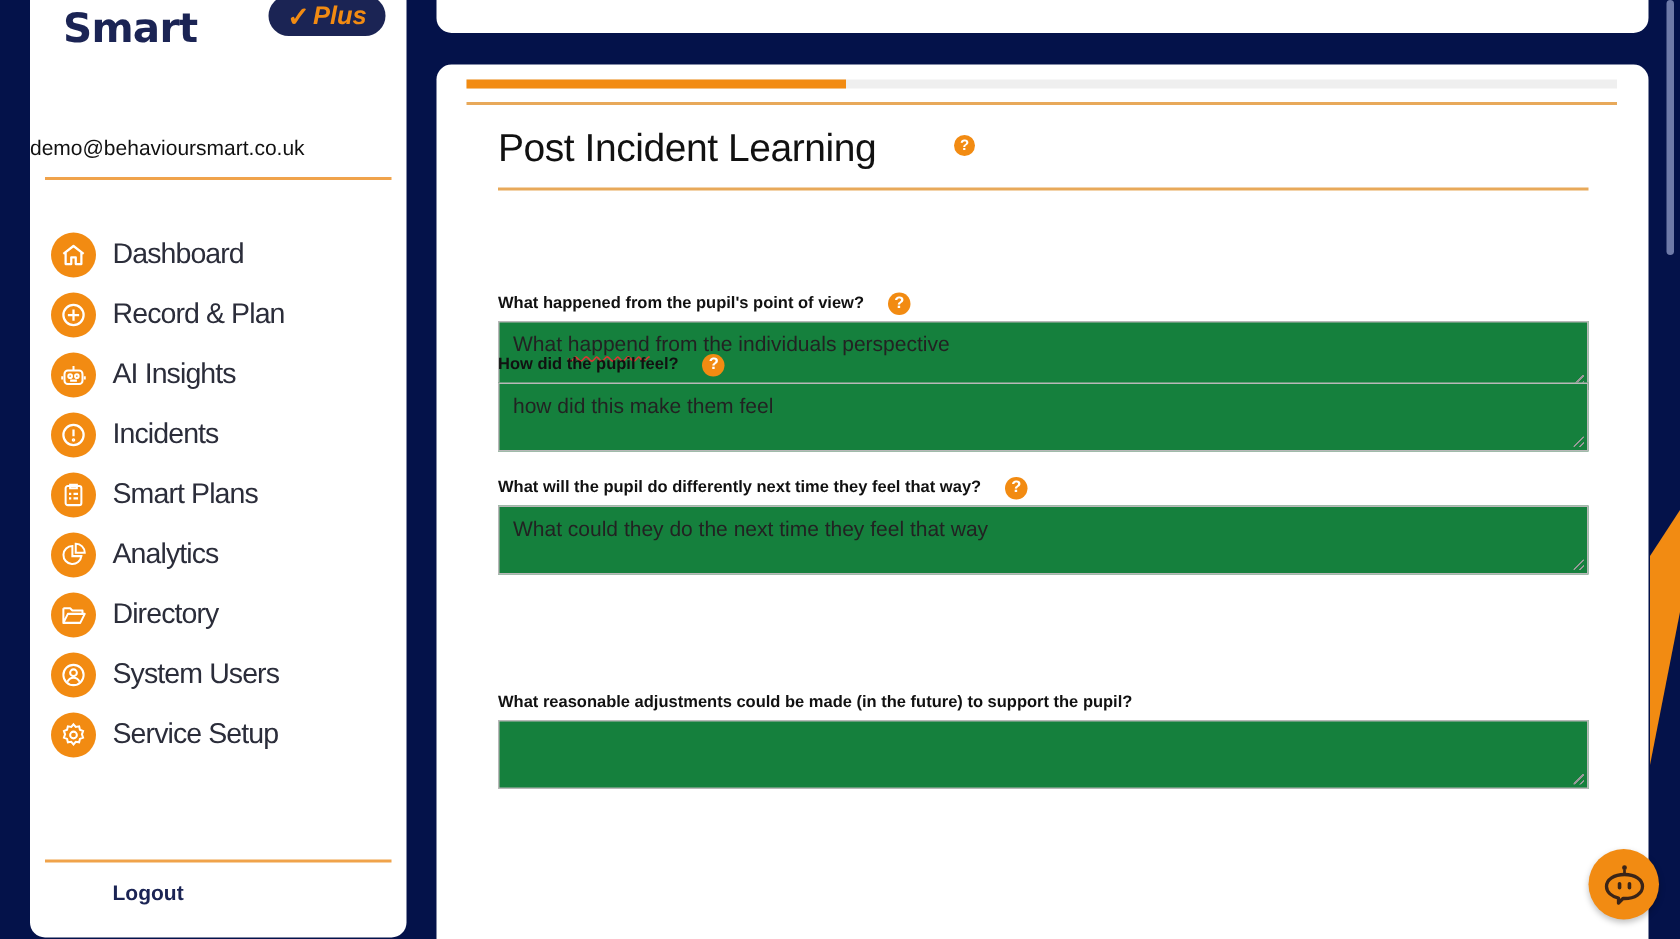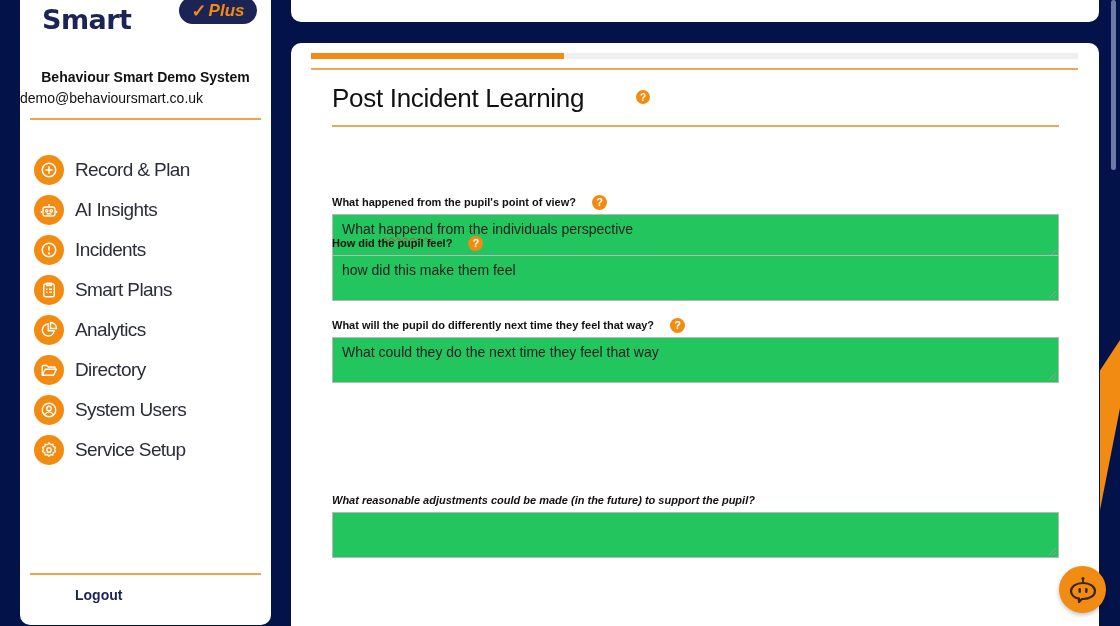--- a/index.html
+++ b/index.html
@@ -86,21 +86,21 @@
     .title-help { position: absolute; left: 345px; top: 47px; width: 14px; height: 14px; font-size: 10px; }
     .rule-title { position: absolute; left: 41px; top: 82px; width: 727px; height: 2px; background: #e8a95a; }
 
     .field { position: absolute; left: 41px; width: 727px; }
     .field-label {
       height: 18px; font-size: 11px; font-weight: 700; color: #111; display: flex; align-items: center;
     }
     .field-label .help-icon { margin-left: 16px; }
     .textarea {
       position: relative; width: 727px; height: 46px; margin-top: 3px;
-      border: 1px solid #b8b8b8; background: #22c55e;
+      border: 1px solid #b8b8b8; background: #15803d;
       padding: 6px 9px; font-size: 14px; color: #222;
     }
     .textarea.focused { border: 1px solid #d9955c; box-shadow: 0 0 0 1px #f0c8a4; }
     .resize {
       position: absolute; right: 2px; bottom: 2px; width: 7px; height: 7px;
       background:
         linear-gradient(135deg, transparent 45%, #999 45%, #999 55%, transparent 55%),
         linear-gradient(135deg, transparent 75%, #999 75%, #999 85%, transparent 85%);
     }
     .caret { display: inline-block; width: 1px; height: 17px; background: #111; vertical-align: middle; }
@@ -128,25 +128,33 @@
 
   <aside class="sidebar">
     <div class="logo">
       <div class="logo-word-1">Behaviour</div>
       <div class="logo-word-2">Smart</div>
       <div class="plus-badge">
         <span class="check">✓</span>
         <span>Plus</span>
       </div>
     </div>
-    <div class="org-name">Behaviour Smart Demo System</div>
     <div class="org-email">demo@behavioursmart.co.uk</div>
     <div class="side-divider" style="top:138px;"></div>
 
     <nav class="nav">
+      <div class="nav-item">
+        <span class="nav-icon">
+          <svg viewBox="0 0 24 24" fill="none" stroke="#fff" stroke-width="2" stroke-linejoin="round">
+              <path d="M3 11l9-7 9 7"></path>
+              <path d="M5 10v10h5v-6h4v6h5V10"></path>
+            </svg>
+        </span>
+        <span class="nav-label">Dashboard</span>
+      </div>
       <div class="nav-item">
         <span class="nav-icon">
           <svg viewBox="0 0 24 24" fill="none" stroke="#fff" stroke-width="2">
               <circle cx="12" cy="12" r="9"></circle>
               <path d="M12 7v10M7 12h10"></path>
             </svg>
         </span>
         <span class="nav-label">Record &amp; Plan</span>
       </div>
       <div class="nav-item">
@@ -261,21 +269,21 @@
         <span>What will the pupil do differently next time they feel that way?</span>
         <span class="help-icon">?</span>
       </div>
       <div class="textarea">
         <span>What could they do the next time they feel that way</span>
         <span class="resize"></span>
       </div>
     </div>
 
 
-    <div class="field" style="top:448px;font-style:italic;">
+    <div class="field" style="top:416px;">
       <div class="field-label">
         <span>What reasonable adjustments could be made (in the future) to support the pupil?</span>
       </div>
       <div class="textarea">
         <span></span>
         <span class="resize"></span>
       </div>
     </div>
 
   </section>

